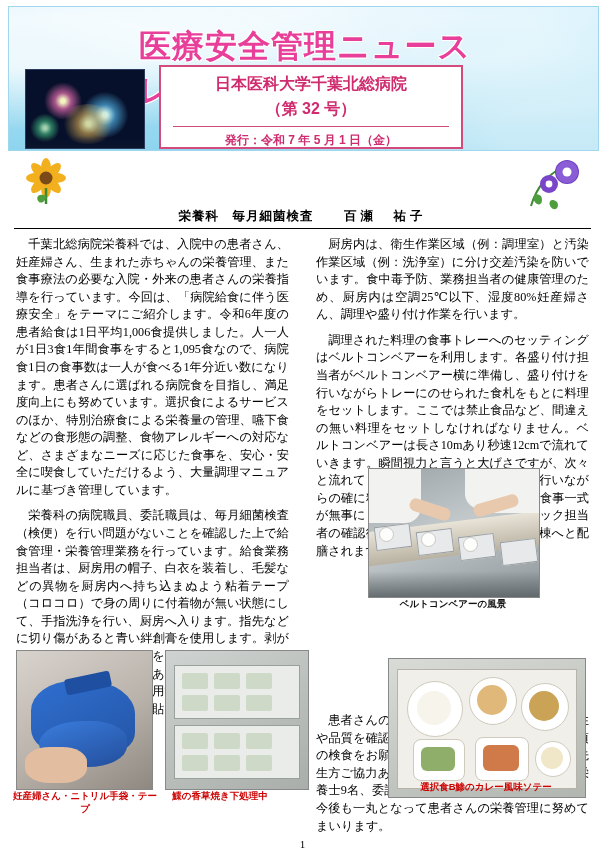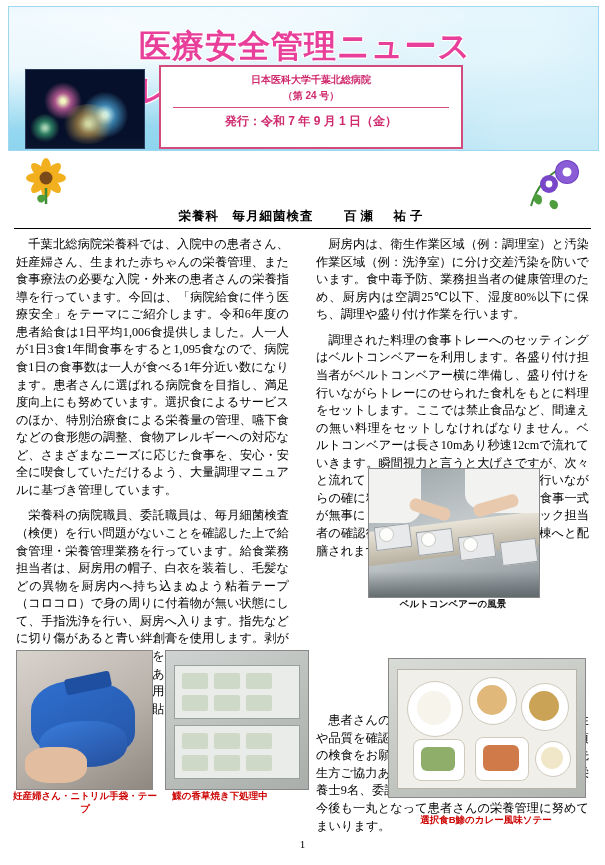--- a/index.html
+++ b/index.html
@@ -37,21 +37,21 @@
     color:#e8409a;
     text-shadow:1px 1px 0 #fff, -1px -1px 0 #fff, 1px -1px 0 #fff, -1px 1px 0 #fff;
   }
   .title-box{
     position:absolute;left:150px;top:58px;width:300px;height:80px;
     background:#ffffff;border:2px solid #d24b7c;
     text-align:center;
   }
   .title-box .line{
     font-family:"Liberation Sans","DejaVu Sans",sans-serif;
-    color:#cf2b6e;font-weight:bold;font-size:10px;line-height:1.55;
+    color:#cf2b6e;font-weight:bold;font-size:16px;line-height:1.55;
   }
   .title-box .l1{margin-top:5px;}
   .title-box .l3{border-top:1px solid #d24b7c;margin:4px 12px 0 12px;padding-top:4px;font-size:12px;}
 
   
   .fireworks{
     position:absolute;left:16px;top:62px;width:118px;height:78px;
     background:#07102a;border:1px solid #2a3a5a;overflow:hidden;
   }
   .fw{position:absolute;border-radius:50%;}
@@ -137,21 +137,21 @@
   .fish-tray{position:absolute;background:#e9ece9;border:1px solid #9aa09c;}
   .fish-piece{position:absolute;background:#cfd9c7;border-radius:2px;}
   .cap-fish{position:absolute;left:144px;top:790px;width:152px;}
 
   
   .ph-meal{left:388px;top:658px;width:196px;height:138px;}
   .meal-bg{position:absolute;inset:0;background:linear-gradient(160deg,#d8dbd6,#b2b6b1);}
   .meal-tray{position:absolute;left:8px;top:10px;width:178px;height:118px;background:#f1efe9;border:1px solid #b7b3a9;}
   .bowl{position:absolute;border-radius:50%;background:#ffffff;border:1px solid #cfcabd;}
   .food{position:absolute;border-radius:50%;}
-  .cap-meal{position:absolute;left:380px;top:814px;width:212px;text-align:center;}
+  .cap-meal{position:absolute;left:380px;top:781px;width:212px;text-align:center;}
 
   .pagenum{
     position:absolute;left:0;top:838px;width:605px;text-align:center;
     font-size:11px;font-family:"Liberation Serif",serif;
   }
 </style>
 </head>
 <body>
 
 <div class="page">
@@ -163,22 +163,22 @@
     <div class="fireworks">
       <div class="fw fw1"></div>
       <div class="fw fw2"></div>
       <div class="fw fw3"></div>
       <div class="fw fw4"></div>
       <div class="fwline"></div>
     </div>
 
     <div class="title-box">
       <div class="line l1">日本医科大学千葉北総病院</div>
-      <div class="line l2">（第 24 号）</div>
-      <div class="line l3">発行：令和 7 年 9 月 1 日（金）</div>
+      <div class="line l2">（第 32 号）</div>
+      <div class="line l3">発行：令和 7 年 5 月 1 日（金）</div>
     </div>
 
   </div>
 
   <div class="headline-row">
     <div class="sunflower">
       <svg width="48" height="48" viewBox="0 0 48 48" aria-hidden="true">
         <g transform="translate(24,20)">
           <g fill="#f2b01e">
             <ellipse rx="5" ry="10" cy="-10"></ellipse>
@@ -221,21 +221,21 @@
     <span class="nm">百瀬　祐子</span>
   </div>
   <div class="rule"></div>
 
   <div class="col left">
     <p>千葉北総病院栄養科では、入院中の患者さん、妊産婦さん、生まれた赤ちゃんの栄養管理、また食事療法の必要な入院・外来の患者さんの栄養指導を行っています。今回は、「病院給食に伴う医療安全」をテーマにご紹介します。令和6年度の患者給食は1日平均1,006食提供しました。人一人が1日3食1年間食事をすると1,095食なので、病院食1日の食事数は一人が食べる1年分近い数になります。患者さんに選ばれる病院食を目指し、満足度向上にも努めています。選択食によるサービスのほか、特別治療食による栄養量の管理、嚥下食などの食形態の調整、食物アレルギーへの対応など、さまざまなニーズに応じた食事を、安心・安全に喫食していただけるよう、大量調理マニュアルに基づき管理しています。</p>
     <p style="margin-top:8px">栄養科の病院職員、委託職員は、毎月細菌検査（検便）を行い問題がないことを確認した上で給食管理・栄養管理業務を行っています。給食業務担当者は、厨房用の帽子、白衣を装着し、毛髪などの異物を厨房内へ持ち込まぬよう粘着テープ（コロコロ）で身の周りに付着物が無い状態にして、手指洗浄を行い、厨房へ入ります。指先などに切り傷があると青い絆創膏を使用します。剥がれ落ちた場合でも、異物を認識しやすくする工夫です。その他、手荒れがある際に装着するニトリル手袋、盛り付け時に使用するエンボス手袋、厨房内で使用する帳票類を貼り付ける際のテープも青色です。</p>
   </div>
 
   <div class="col right">
-    <p>厨房内は、衛生作業区域（例：調理室）と汚染作業区域（例：洗浄室）に分け交差汚染を防いでいます。食中毒予防、業務担当者の健康管理のため、厨房内は空調25℃以下、湿度80%以下に保ち、調理や盛り付け作業を行います。</p>
+    <p>厨房内は、衛生作業区域（例：調理室）と汚染作業区域（例：洗浄室）に分け交差汚染を防いでいます。食中毒予防、業務担当者の健康管理のため、厨房内は空調25℃以下、湿度80%妊産婦さん、調理や盛り付け作業を行います。</p>
     <p style="margin-top:8px">調理された料理の食事トレーへのセッティングはベルトコンベアーを利用します。各盛り付け担当者がベルトコンベアー横に準備し、盛り付けを行いながらトレーにのせられた食札をもとに料理をセットします。ここでは禁止食品など、間違えの無い料理をセットしなければなりません。ベルトコンベアーは長さ10mあり秒速12cmで流れていきます。瞬間視力と言うと大げさですが、次々と流れてくるトレーに丁寧に盛り付けを行いながらの確に料理をのせる使命があります。食事一式が無事にトレーにセットされ、最終チェック担当者の確認後、温冷配膳車に積まれ、各病棟へと配膳されます。</p>
     <p style="margin-top:152px">患者さんの喫食前に、病院職員が給食の安全性や品質を確認するため、検食を実施します。日頃の検食をお願いしております院長、看護部長、先生方ご協力ありがとうございます。栄養科管理栄養士9名、委託職員65名（令和7年6月1日現在）、今後も一丸となって患者さんの栄養管理に努めてまいります。</p>
   </div>
 
   <div class="photo ph-belt">
     <div class="belt-bg"></div>
     <div class="belt-strip"></div>
     <div class="belt-tray" style="left:6px;top:56px;"></div>
     <div class="belt-tray" style="left:48px;top:61px;"></div>
     <div class="belt-tray" style="left:90px;top:66px;"></div>

